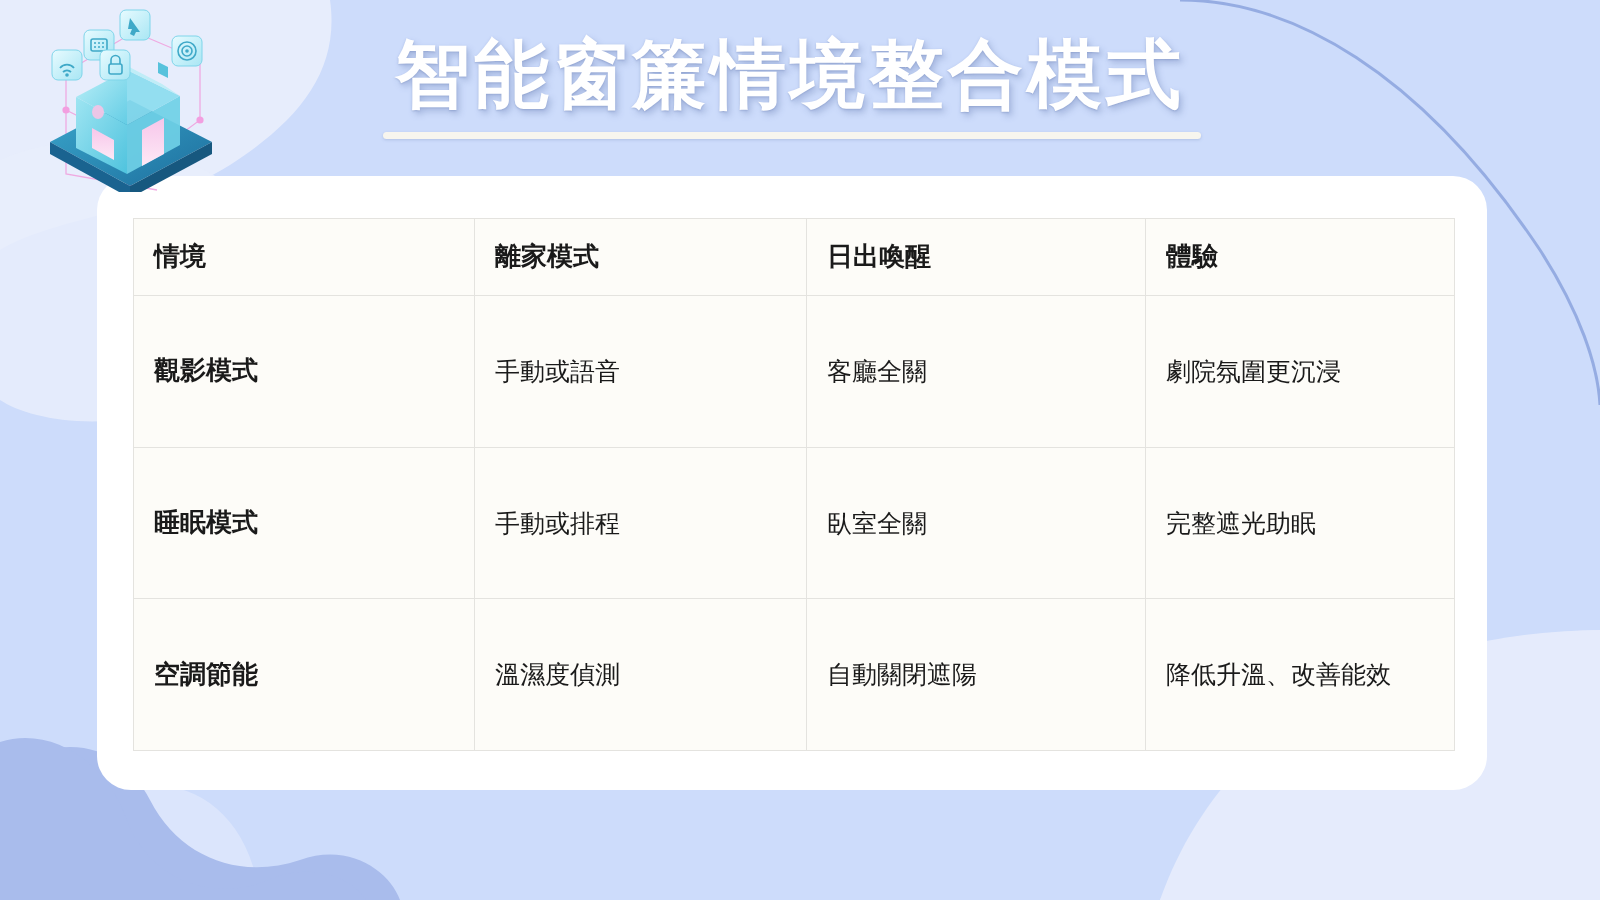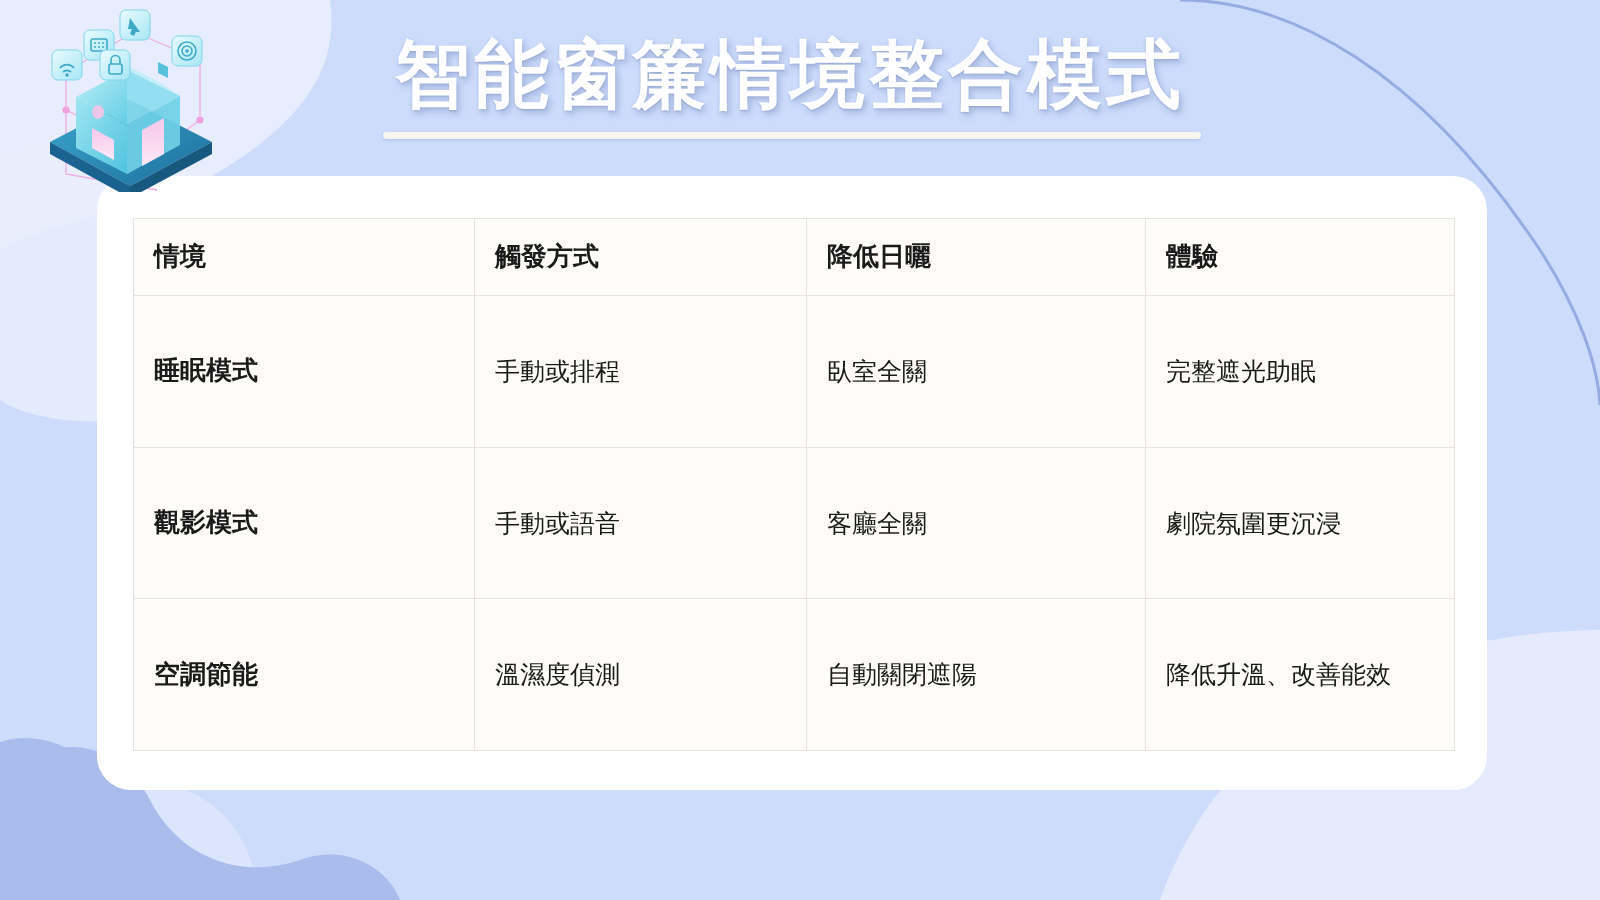--- a/index.html
+++ b/index.html
@@ -264,37 +264,37 @@
     <table class="scene-table">
       <colgroup>
         <col class="c1">
           <col class="c2">
           <col class="c3">
           <col class="c4">
       </colgroup>
       <thead>
         <tr>
           <th>情境</th>
-          <th>觸發方式</th>
-          <th>降低日曬</th>
+          <th>離家模式</th>
+          <th>日出喚醒</th>
           <th>體驗</th>
         </tr>
       </thead>
       <tbody>
         <tr>
+          <td class="scene-name">觀影模式</td>
+          <td>手動或語音</td>
+          <td>客廳全關</td>
+          <td>劇院氛圍更沉浸</td>
+        </tr>
+        <tr>
           <td class="scene-name">睡眠模式</td>
           <td>手動或排程</td>
           <td>臥室全關</td>
           <td>完整遮光助眠</td>
-        </tr>
-        <tr>
-          <td class="scene-name">觀影模式</td>
-          <td>手動或語音</td>
-          <td>客廳全關</td>
-          <td>劇院氛圍更沉浸</td>
         </tr>
         <tr>
           <td class="scene-name">空調節能</td>
           <td>溫濕度偵測</td>
           <td>自動關閉遮陽</td>
           <td>降低升溫、改善能效</td>
         </tr>
       </tbody>
     </table>
   </div>

